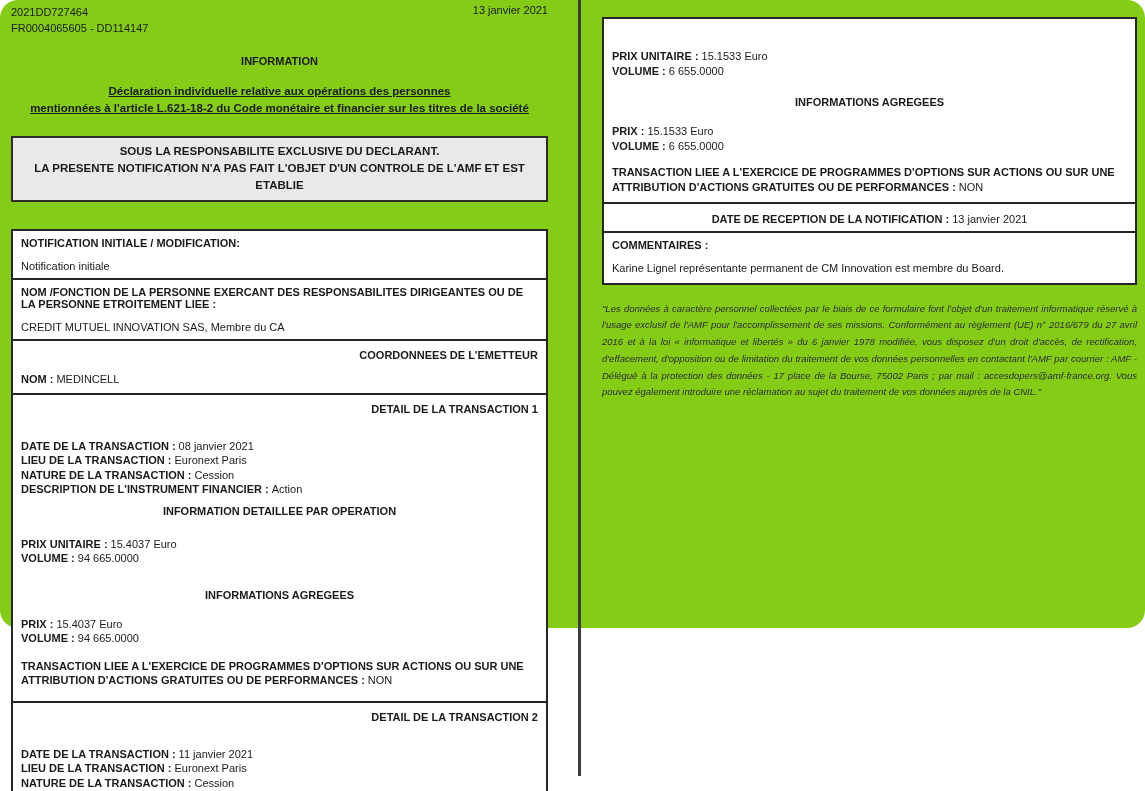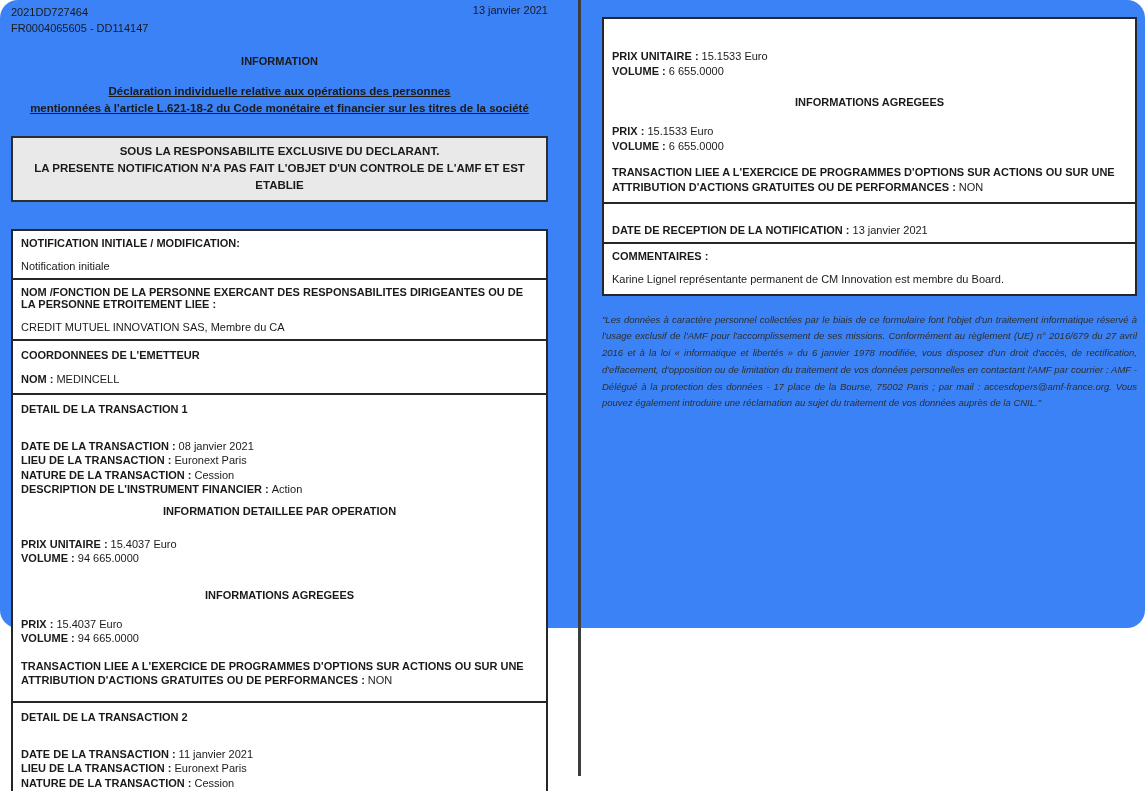--- a/index.html
+++ b/index.html
@@ -4,21 +4,21 @@
 <style>
   * { margin:0; padding:0; box-sizing:border-box; }
   html,body { width:1145px; height:791px; background:#ffffff; }
   body {
     font-family:"Liberation Sans", sans-serif;
     font-size:11px;
     color:#1a1a1a;
     position:relative;
     overflow:hidden;
   }
-  .page { position:relative; width:1145px; height:628px; background:#3b82f6;border-radius:18px; }
+  .page { position:relative; width:1145px; height:628px; background:#84cc16;border-radius:18px; }
 
   
   .left-page { position:absolute; left:11px; top:0; width:537px; }
   .doc-header { display:flex; justify-content:space-between; padding-top:4px; }
   .doc-header .hl div { line-height:16px; }
   .doc-title { text-align:center; font-weight:bold; font-size:11px; margin-top:19px; }
   .doc-subtitle { text-align:center; font-weight:bold; font-size:11.5px; margin-top:16px; line-height:17px; }
   .doc-subtitle span { text-decoration:underline; }
 
   .notice-box {
@@ -34,21 +34,21 @@
 
   .vstack { margin-top:27px; }
   .box { border:2px solid #262626; background:#fff; padding:6px 8px; }
   .vstack .box + .box { margin-top:-2px; }
 
   .b { font-weight:bold; }
   .lbl { font-weight:bold; margin-right:3px; }
   .field { line-height:14.5px; }
   .val-gap { margin-top:11px; }
 
-  .chead { text-align:left; font-weight:bold; padding-top:2px; }
+  .chead { text-align:right; font-weight:bold; padding-top:2px; }
   .subhead { text-align:center; font-weight:bold; font-size:11px; }
 
   .fields { margin-top:24px; }
 
   .detail-box .subhead.op { margin-top:8px; }
   .detail-box .price-grp { margin-top:20px; }
   .detail-box .subhead.agg { margin-top:23px; }
   .detail-box .agg-grp { margin-top:16px; }
   .detail-box .opt-field { margin-top:13px; line-height:14.5px; }
   .detail-box.t1 { padding-bottom:13px; }
@@ -57,21 +57,21 @@
 
   
   .divider { position:absolute; left:578px; top:0; width:3px; height:776px; background:#3d3d3d; }
 
   
   .right-page { position:absolute; left:602px; top:17px; width:535px; }
   .rbox1 { padding-top:30px; padding-bottom:8px; }
   .rbox1 .subhead.agg { margin-top:18px; }
   .rbox1 .agg-grp { margin-top:16px; }
   .rbox1 .opt-field { margin-top:12px; line-height:14.5px; }
-  .rbox2 { padding-top:19px; padding-bottom:4px; }
+  .rbox2 { padding-top:8px; padding-bottom:4px;text-align:center; }
   .rbox3 { padding-bottom:9px; }
 
   .legal {
     margin-top:16px;
     font-style:italic;
     font-size:9.5px;
     line-height:16.8px;
     text-align:justify;
     color:#2e2e2e;
   }

